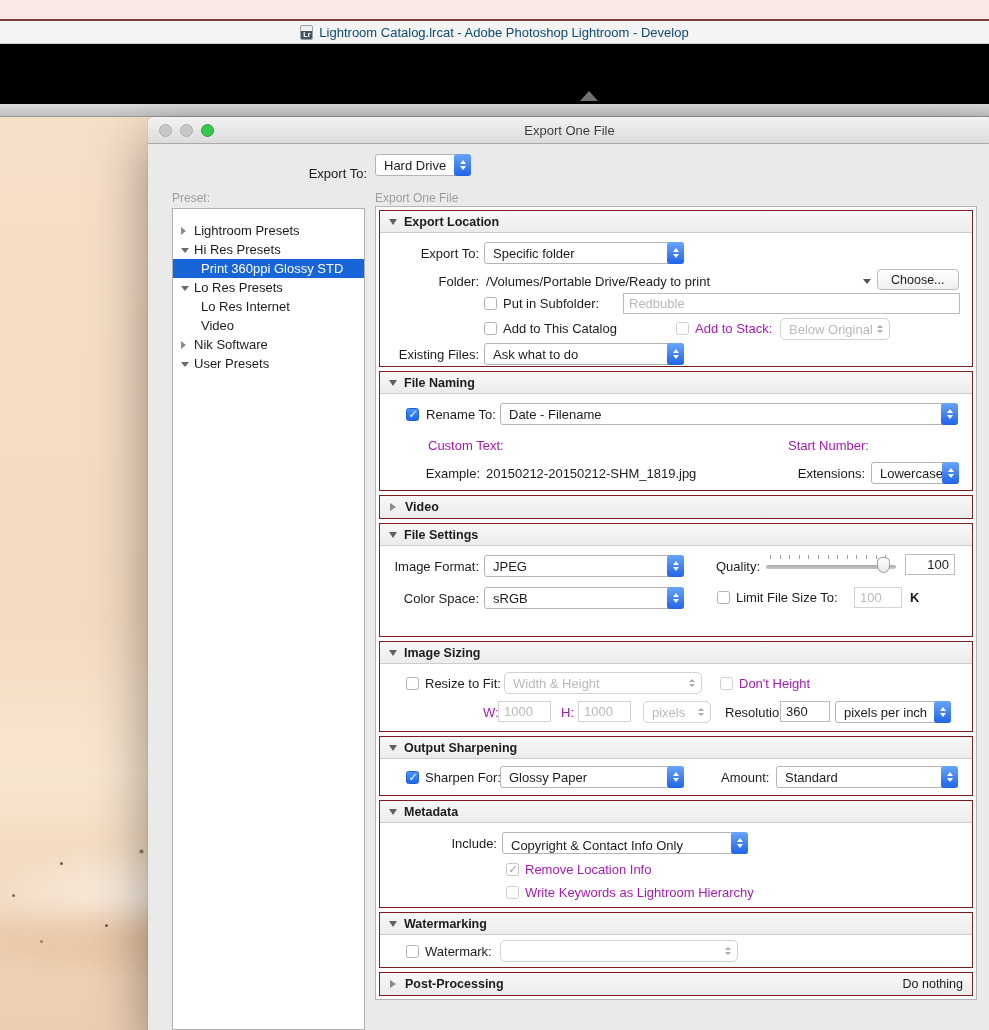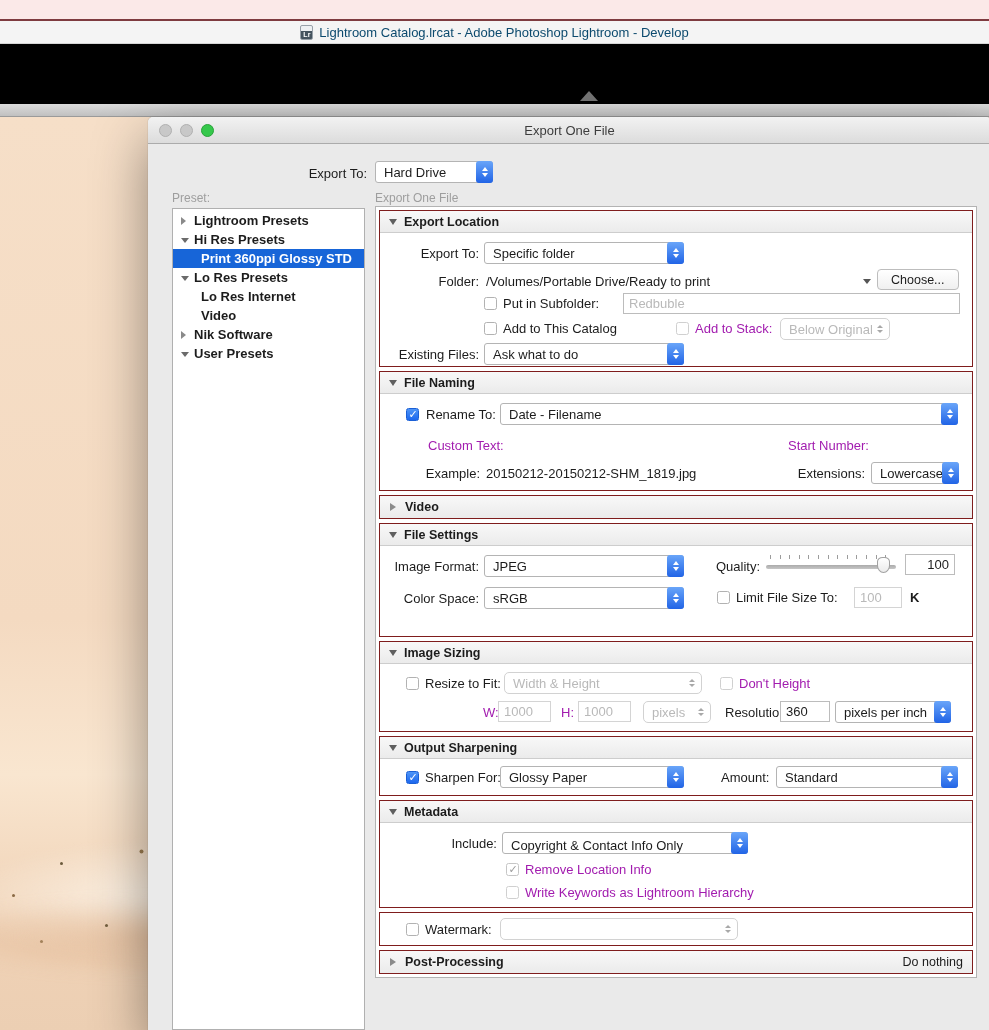--- a/index.html
+++ b/index.html
@@ -96,21 +96,21 @@
   .tri-d { width:0; height:0; border-left:4.5px solid transparent; border-right:4.5px solid transparent;
            border-top:6px solid #5f5f5f; margin:0 7px 0 9px; }
   .tri-r { width:0; height:0; border-top:4.5px solid transparent; border-bottom:4.5px solid transparent;
            border-left:6px solid #8b8b8b; margin:0 9px 0 10px; }
   .pbody { position:relative; }
   .r { position:absolute; text-align:right; }
   .l { position:absolute; white-space:nowrap; }
 
   
   .preset-list { position:absolute; left:24px; top:91px; width:193px; height:822px;
-                 background:#fff; border:1px solid #b0b0b0; padding-top:2px;font-weight:bold; }
+                 background:#fff; border:1px solid #b0b0b0; padding-top:12px; }
   .prow { height:19px; display:flex; align-items:center; padding-left:8px; font-size:13px; }
   .prow.lvl1 { padding-left:28px; }
   .prow .arr { width:13px; display:flex; justify-content:flex-start; }
   .ta-r { width:0; height:0; border-top:4px solid transparent; border-bottom:4px solid transparent; border-left:5.5px solid #8a8a8a; }
   .ta-d { width:0; height:0; border-left:4px solid transparent; border-right:4px solid transparent; border-top:5.5px solid #6b6b6b; margin-top:1px; }
   .prow.sel { background:#1765d8; color:#fff; }
 
   
   .ticks { position:absolute; height:4px;
            background-image:repeating-linear-gradient(to right,#9c9c9c 0,#9c9c9c 1px,transparent 1px,transparent 9.6px); }
@@ -148,21 +148,21 @@
   <div class="titlebar">
     <div class="lights">
       <div class="light gray"></div>
       <div class="light gray"></div>
       <div class="light green"></div>
     </div>
     <span class="tl-title">Export One File</span>
   </div>
 
   <div class="r lbl" style="left:60px; top:49px; width:159px;">Export To:</div>
-  <div class="dd" style="position:absolute; left:227px; top:44px; width:118px;justify-content:flex-end;">
+  <div class="dd" style="position:absolute; left:227px; top:37px; width:96px;justify-content:flex-end;">
     <span class="t">Hard Drive</span>
     <span class="cap">
         <span class="cu"></span>
         <span class="cd"></span>
       </span>
   </div>
 
   <div class="l smallg" style="left:24px; top:74px;">Preset:</div>
   <div class="l smallg" style="left:227px; top:74px;">Export One File</div>
 
@@ -413,20 +413,24 @@
             </span>
         </div>
         <div class="cb dison" style="position:absolute; left:126px; top:40px;"></div>
         <div class="l lbl g" style="left:145px; top:39px;">Remove Location Info</div>
         <div class="cb dis" style="position:absolute; left:126px; top:63px;"></div>
         <div class="l lbl g" style="left:145px; top:62px;">Write Keywords as Lightroom Hierarchy</div>
       </div>
     </div>
 
     <div class="panel open">
+      <div class="phead">
+        <span class="tri-d"></span>
+        <span>Watermarking</span>
+      </div>
       <div class="pbody" style="height:32px;">
         <div class="cb" style="position:absolute; left:26px; top:10px;"></div>
         <div class="l lbl" style="left:45px; top:9px;">Watermark:</div>
         <div class="dd dis" style="position:absolute; left:120px; top:5px; width:238px;">
           <span class="t"></span>
           <span class="chevs">
               <span class="cu"></span>
               <span class="cd"></span>
             </span>
         </div>

